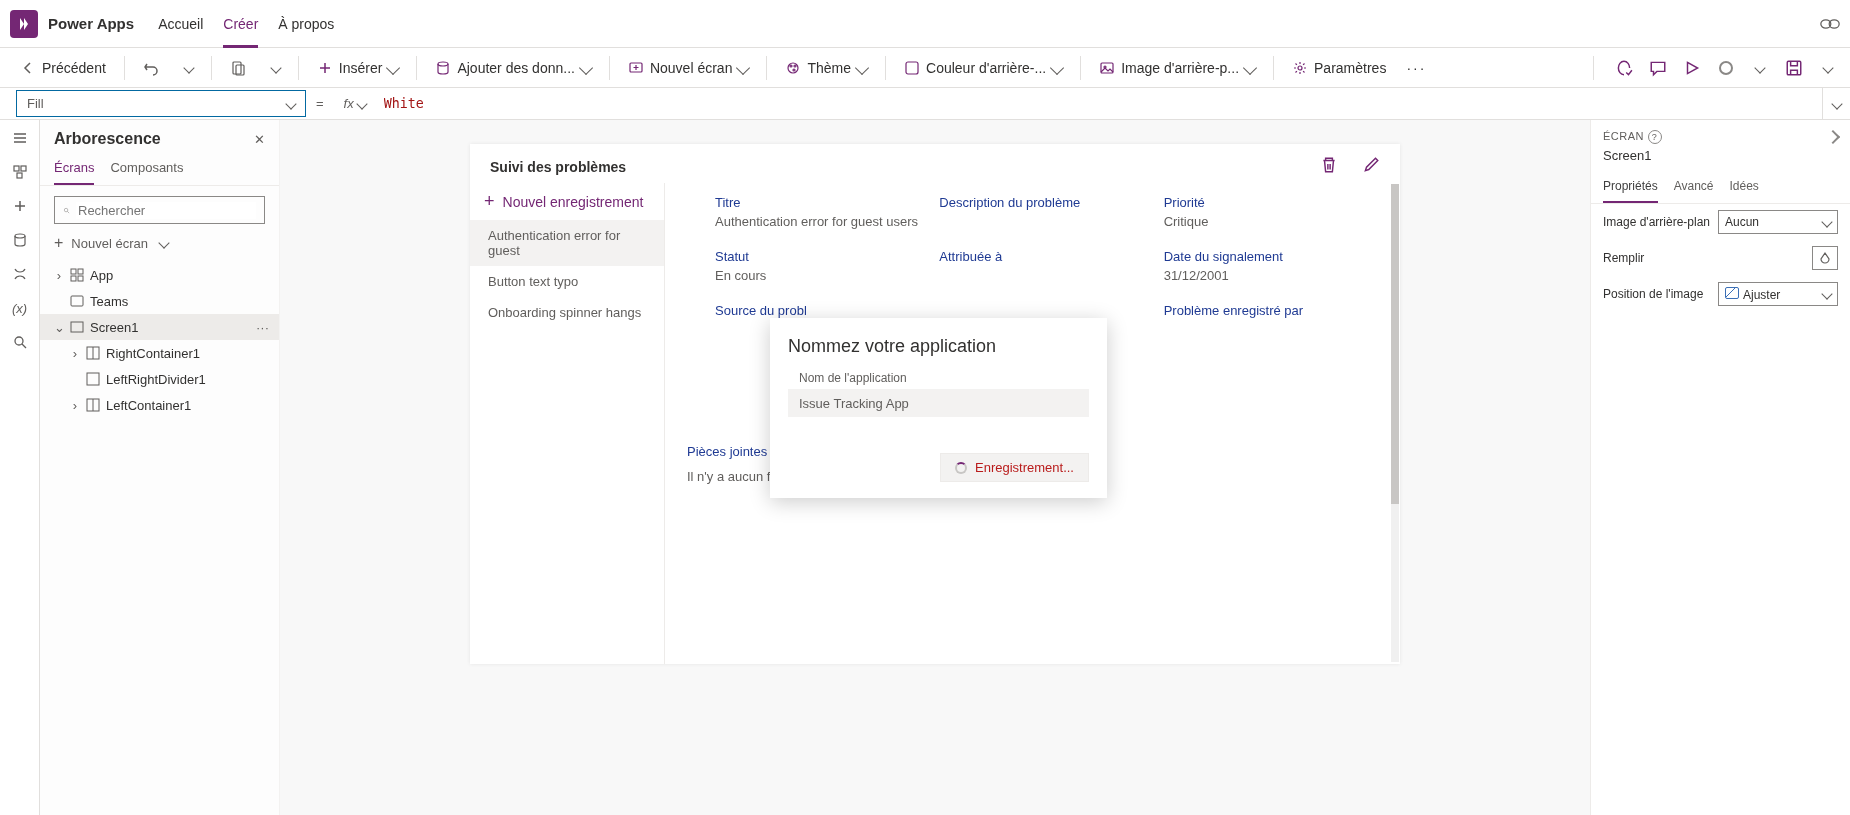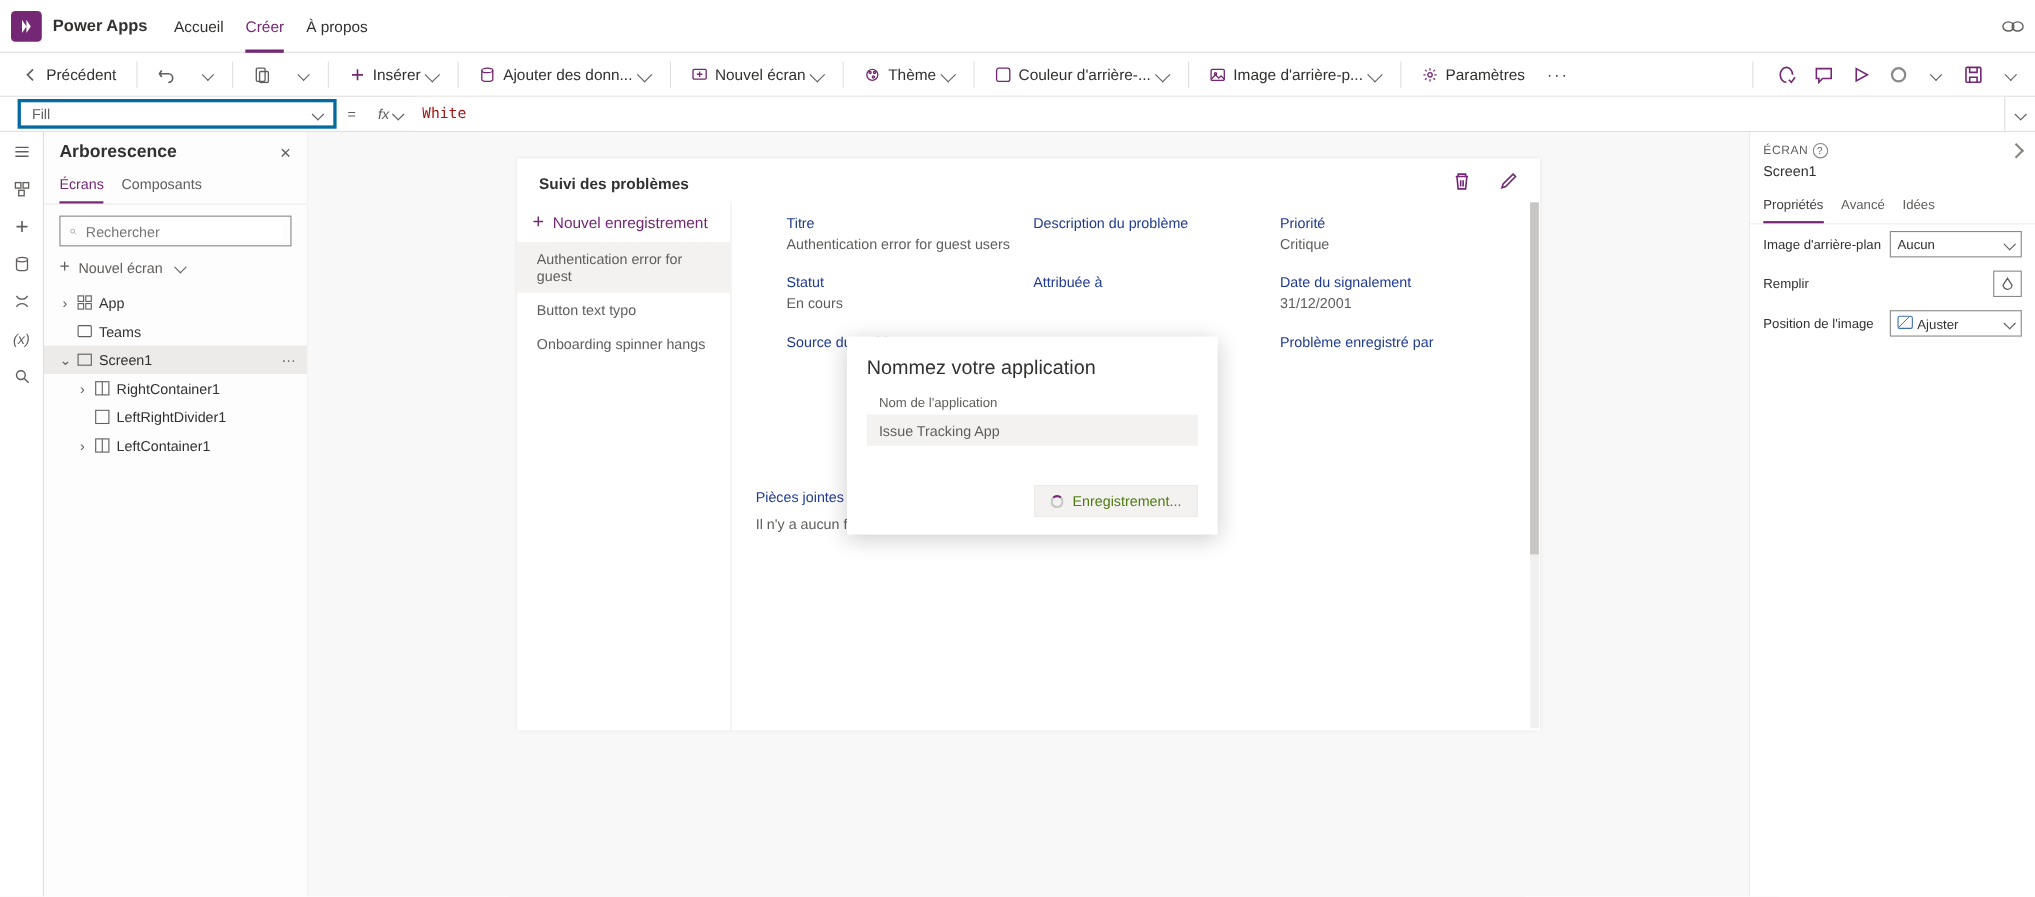--- a/index.html
+++ b/index.html
@@ -17,21 +17,21 @@
   .cmdbar { height:40px; border-bottom:1px solid #e1dfdd; display:flex; align-items:center; padding:0 12px; gap:4px;}
   .cmd { display:flex; align-items:center; padding:4px 8px; color:#323130; cursor:pointer; font-size:14px;}
   .cmd svg, .cmd .ic { width:16px; height:16px; margin-right:6px; }
   .cmd .chev { width:10px; height:10px; margin-left:6px;}
   .vsep { width:1px; height:24px; background:#e1dfdd; margin:0 6px;}
   .cmdbar-right { margin-left:auto; display:flex; align-items:center; gap:14px;}
   .iconbtn { width:20px; height:20px; display:flex; align-items:center; justify-content:center; cursor:pointer; color:#605e5c;}
   .circ { width:14px; height:14px; border:2px solid #8a8886; border-radius:50%;}
   
   .formulabar { height:32px; border-bottom:1px solid #e1dfdd; display:flex; align-items:stretch;}
-  .prop-dd { width:290px; display:flex; align-items:center; padding:0 10px; border:3px solid #0369a1; margin:2px 0 2px 16px; font-size:13px; color:#605e5c; justify-content:space-between;text-align:right;}
+  .prop-dd { width:290px; display:flex; align-items:center; padding:0 10px; border:1px solid #0369a1; margin:2px 0 2px 16px; font-size:13px; color:#605e5c; justify-content:space-between;text-align:right;}
   .eq { display:flex; align-items:center; padding:0 10px; color:#605e5c;}
   .fx { display:flex; align-items:center; padding:0 10px; font-style:italic; color:#605e5c; gap:4px;}
   .formula-input { flex:1; border:none; outline:none; padding:0 8px; font-family:Consolas, monospace; color:#a31515;}
   .fx-expand { width:28px; display:flex; align-items:center; justify-content:center; border-left:1px solid #e1dfdd;}
   
   .main { display:flex; height:calc(815px - 48px - 40px - 32px);}
   
   .rail { width:40px; border-right:1px solid #e1dfdd; display:flex; flex-direction:column; align-items:center; padding-top:10px; gap:18px;}
   .rail .ritem { width:20px; height:16px; color:#605e5c; cursor:pointer; display:flex; align-items:center; justify-content:center;}
   
@@ -76,26 +76,26 @@
   .pp-hdr .q { width:14px; height:14px; border:1px solid #8a8886; border-radius:50%; display:inline-flex; align-items:center; justify-content:center; font-size:9px;}
   .pp-screen { padding:2px 12px 8px; font-size:13px;}
   .pp-tabs { display:flex; gap:16px; padding:0 12px; border-bottom:1px solid #edebe9;}
   .pp-tab { padding:8px 0; font-size:12px; color:#605e5c; cursor:pointer;}
   .pp-tab.active { color:#404040; border-bottom:2px solid #742774;}
   .pp-row { display:flex; align-items:center; justify-content:space-between; padding:6px 12px; font-size:12px; color:#323130;}
   .pp-control { border:1px solid #8a8886; height:24px; min-width:120px; display:flex; align-items:center; padding:0 6px; justify-content:space-between; font-size:12px; color:#323130; background:#fff;}
   .pp-colorbtn { width:26px; height:24px; border:1px solid #8a8886; display:flex; align-items:center; justify-content:center;}
   .imgicon { width:14px; height:12px; border:1px solid #3b6fb6; border-radius:2px; display:inline-block; background:linear-gradient(135deg, transparent 40%, #3b6fb6 40% 45%, transparent 45%); margin-right:4px;}
   
-  .modal { position:absolute; left:300px; top:162px; width:337px; background:#fff; box-shadow:0 4px 20px rgba(0,0,0,0.2); padding:18px 18px 16px; }
+  .modal { position:absolute; left:300px; top:174px; width:337px; background:#fff; box-shadow:0 4px 20px rgba(0,0,0,0.2); padding:18px 18px 16px; }
   .modal h4 { margin:0 0 14px 0; font-weight:400; font-size:18px; color:#323130;}
   .modal .mlabel { font-size:12px; color:#605e5c; margin-bottom:4px;margin-left:11px;}
   .modal input { width:100%; height:28px; background:#f3f2f1; border:1px solid #f3f2f1; padding:0 10px; font-size:13px; color:#605e5c; outline:none;}
   .modal .mfoot { display:flex; justify-content:flex-end; margin-top:36px;}
-  .modal .savebtn { background:#f3f2f1; border:1px solid #edebe9; padding:6px 14px; display:flex; align-items:center; gap:8px; font-size:13px; color:#4d7c0f;}
+  .modal .savebtn { background:#f3f2f1; border:1px solid #edebe9; padding:6px 14px; display:flex; align-items:center; gap:8px; font-size:13px; color:#b91c1c;}
   .spinner { width:12px; height:12px; border:2px solid #c8c6c4; border-top-color:#742774; border-radius:50%; }
   
   .chev-down { display:inline-block; width:8px; height:8px; border-right:1px solid #605e5c; border-bottom:1px solid #605e5c; transform:rotate(45deg); }
   .chev-right-big { display:inline-block; width:10px; height:10px; border-right:2px solid #8a8886; border-bottom:2px solid #8a8886; transform:rotate(-45deg);}
   .purple { color:#742774; }
 </style>
 </head>
 <body>
 
 <div class="topbar">

